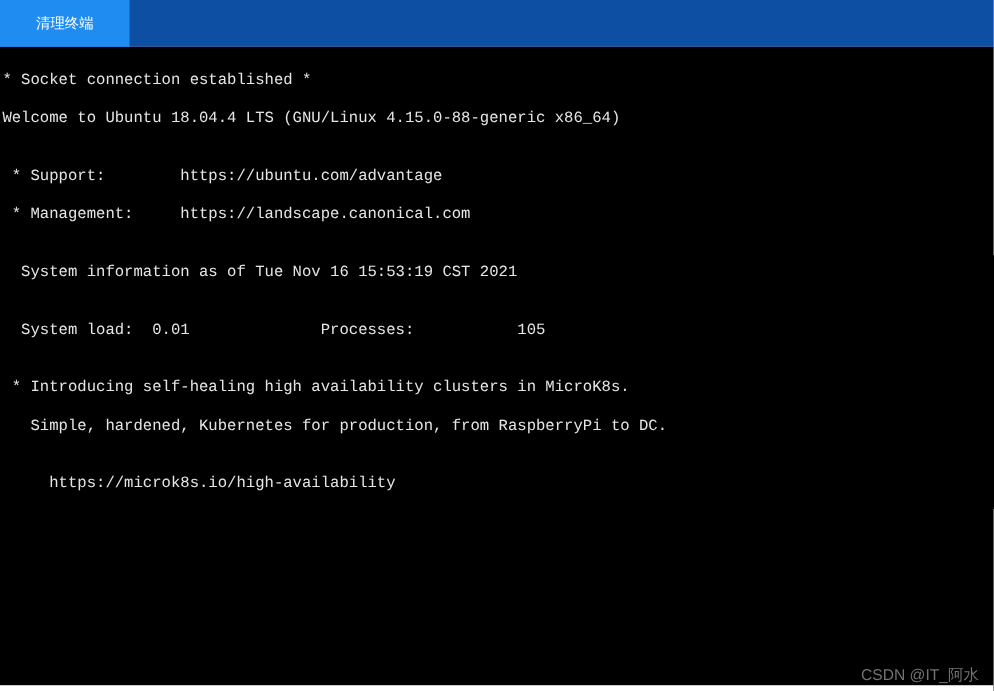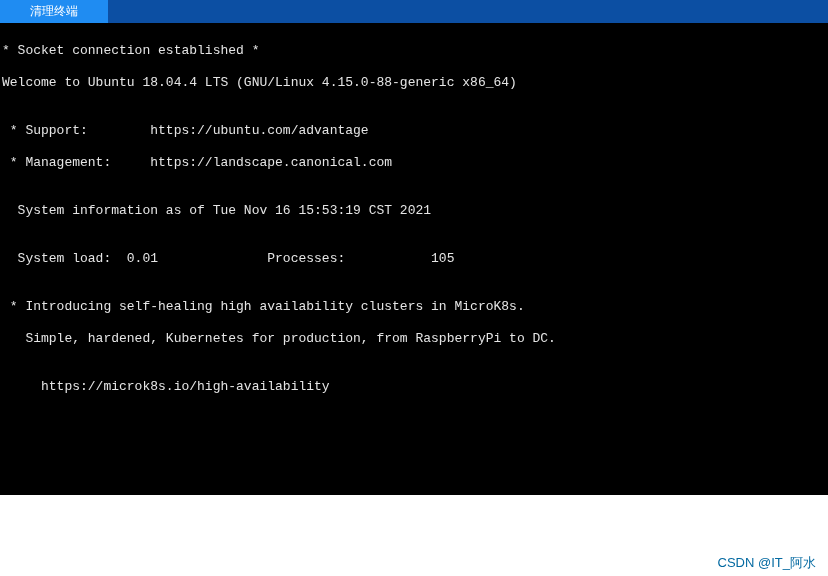--- a/index.html
+++ b/index.html
@@ -11,52 +11,52 @@
       width: 828px;
       height: 576px;
       background: #fff;
       font-family: "Consolas", "Courier New", monospace;
       font-size: 13px;
       position: relative;
       overflow: hidden;
     }
     .header {
       background: #0c4fa3;
-      height: 23px;
+      height: 39px;
       display: flex;
       align-items: stretch;
     }
     .header-tab {
       background: #1f8cf2;
       color: #fff;
       padding: 4px 30px;
       font-family: "Microsoft YaHei", sans-serif;
       font-size: 12px;
       display: flex;
       align-items: center;
       justify-content: center;
     }
     .terminal {
       background: #000;
       color: #e5e5e5;
       padding: 4px 2px;
-      height: 472px;
+      height: 532px;
       overflow: hidden;
       line-height: 16px;
       white-space: pre;
       font-family: "Consolas", "Courier New", monospace;
     }
     .terminal-line {
       white-space: pre;
     }
     .watermark {
       position: absolute;
       bottom: 4px;
       right: 12px;
-      color: #0369a1;
+      color: #737373;
       font-family: "Microsoft YaHei", sans-serif;
       font-size: 13px;
     }
   </style>
 </head>
 <body>
 
 <div class="header">
   <div class="header-tab">清理终端</div>
 </div>

